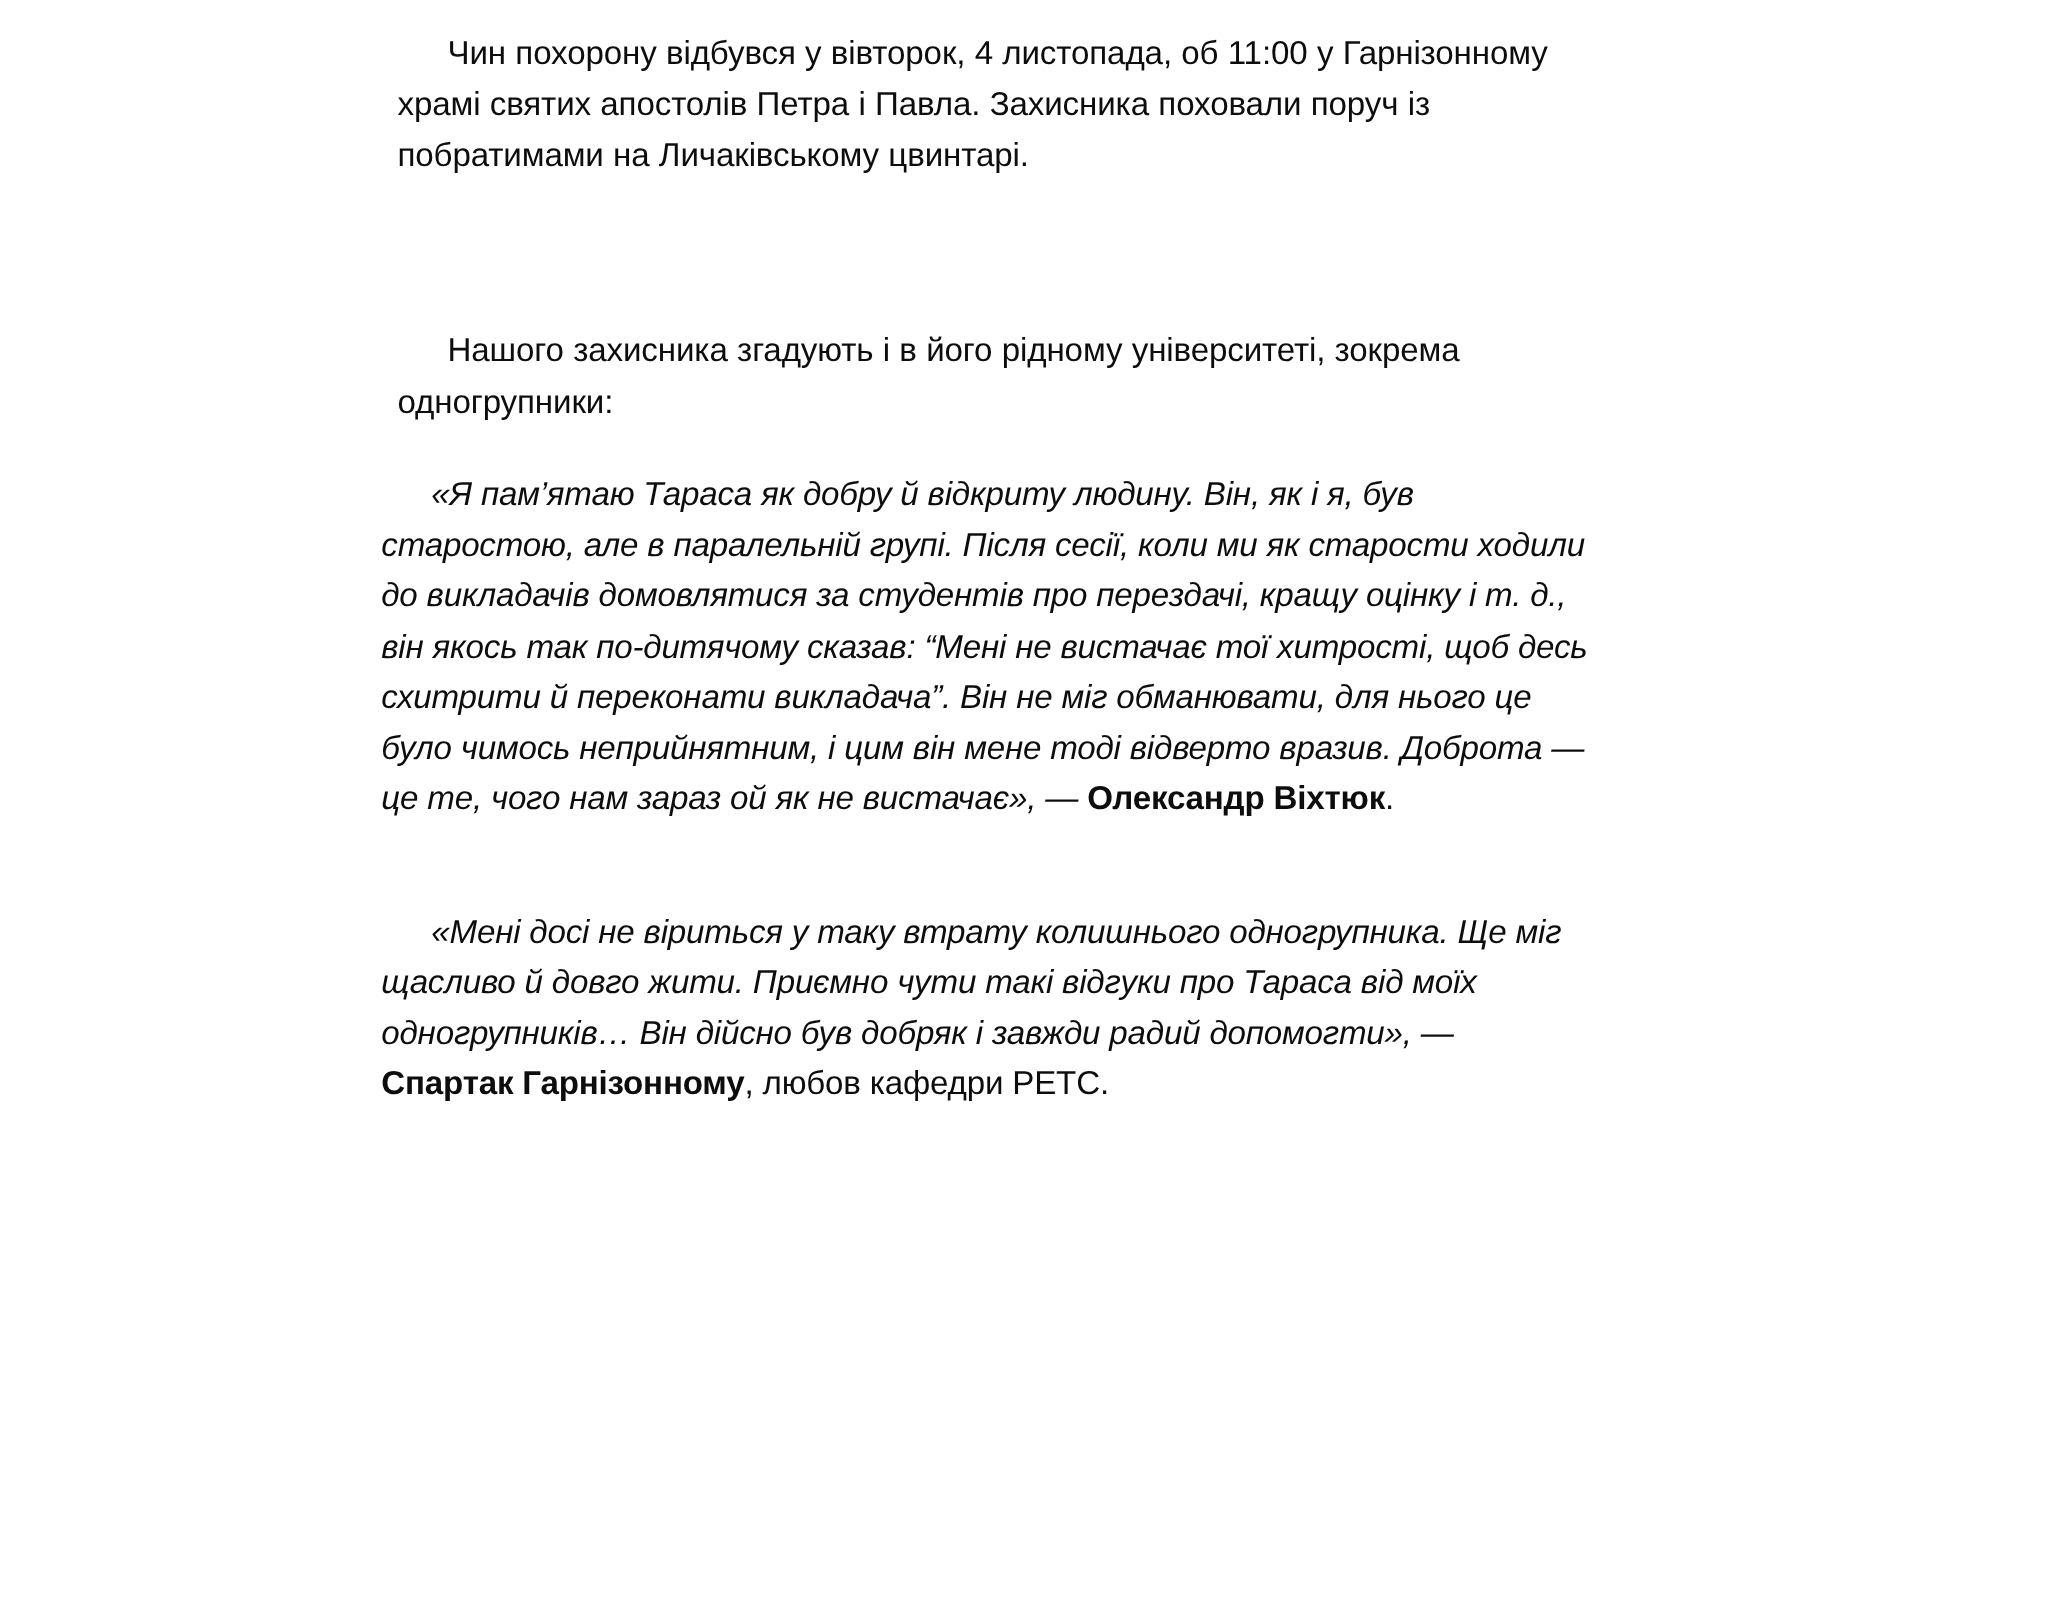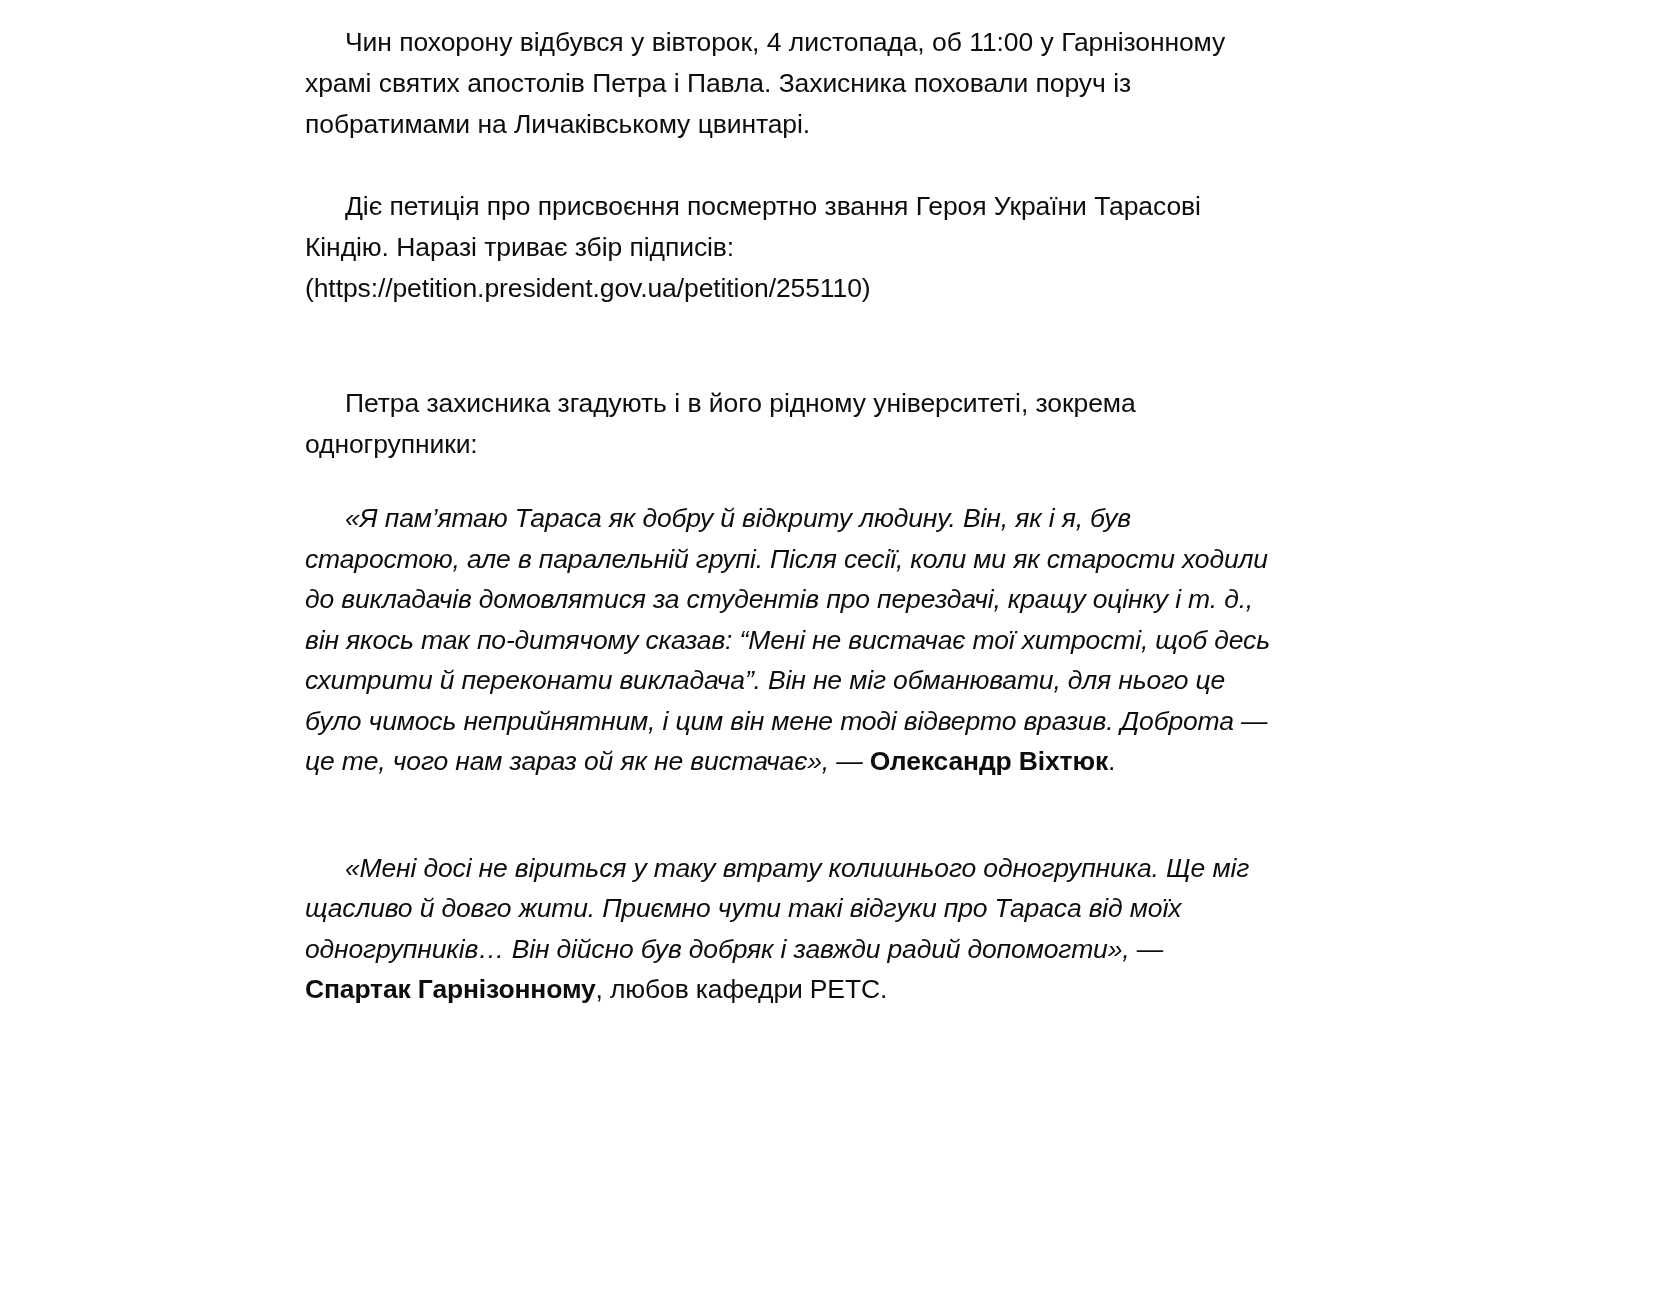--- a/index.html
+++ b/index.html
@@ -19,21 +19,21 @@
 
   .page {
     box-sizing: border-box;
     width: 1654px;
     height: 1289px;
     padding: 22px 380px 0 305px;
     background: #ffffff;
   }
 
   .para {
-    margin: 0 0 0 0;
+    margin: 0 0 0 13px;
     font-size: 26.5px;
     line-height: 41px;
     text-indent: 40px;
     letter-spacing: -0.1px;
     word-spacing: 0.2px;
     hyphens: none;
   }
 
   
   .gap-lg { height: 41px; }
@@ -66,28 +66,27 @@
 </style>
 </head>
 <body>
 
 <div class="page">
 
   <p class="para">Чин похорону відбувся у вівторок, 4 листопада, об 11:00 у Гарнізонному храмі святих апостолів Петра і Павла. Захисника поховали поруч із побратимами на Личаківському цвинтарі.</p>
 
   <div class="gap-lg"></div>
 
-  <p class="para url">Діє петиція про присвоєння посмертно звання Героя України Тарасові Кіндію. Наразі триває збір підписів: (https://petition.president.gov.ua/petition/255110)</p>
 
   <div class="gap-lg"></div>
 
 
   <div class="gap-md"></div>
 
-  <p class="para">Петра захисника згадують і в його рідному університеті, зокрема одногрупники:</p>
+  <p class="para">Нашого захисника згадують і в його рідному університеті, зокрема одногрупники:</p>
 
   <div class="gap-md"></div>
 
   <p class="quote"><span>«Я пам’ятаю Тараса як добру й відкриту людину. Він, як і я, був старостою, але в паралельній групі. Після сесії, коли ми як старости ходили до викладачів домовлятися за студентів про перездачі, кращу оцінку і т. д., він якось так по-дитячому сказав: “Мені не вистачає тої хитрості, щоб десь схитрити й переконати викладача”. Він не міг обманювати, для нього це було чимось неприйнятним, і цим він мене тоді відверто вразив. Доброта — це те, чого нам зараз ой як не вистачає», — </span><span class="attrib">Олександр Віхтюк</span><span class="attrib-plain">.</span></p>
 
   <div class="gap-md"></div>
 
 
   <div class="gap-md"></div>
 

